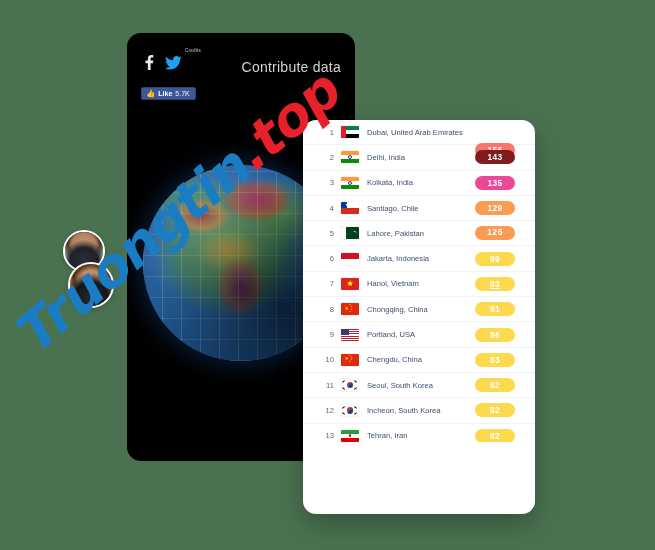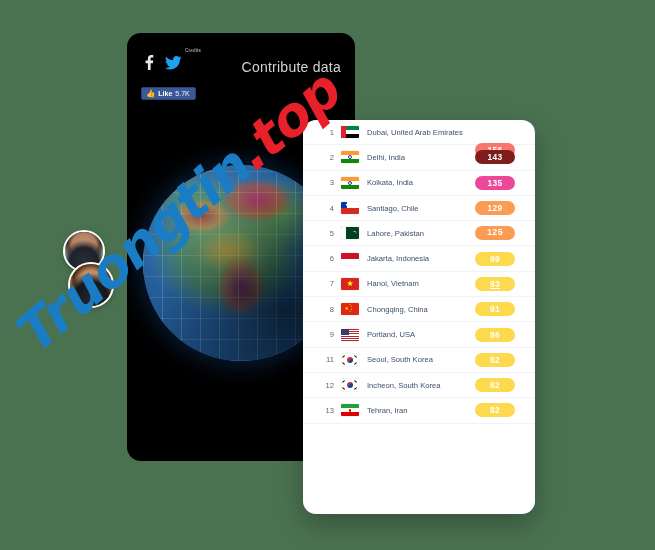--- a/index.html
+++ b/index.html
@@ -474,20 +474,32 @@
         <div class="row">
           <div class="rank">9</div>
           <div class="flag fl-us">
             <span class="stripes"></span>
             <span class="union"></span>
           </div>
           <div class="city">Portland, USA</div>
           <div class="aqi" style="background: rgb(252, 217, 77);">86</div>
         </div>
         <div class="row">
+          <div class="rank">10</div>
+          <div class="flag fl-cn">
+            <span class="big">★</span>
+            <span class="sm1">★</span>
+            <span class="sm2">★</span>
+            <span class="sm3">★</span>
+            <span class="sm4">★</span>
+          </div>
+          <div class="city">Chengdu, China</div>
+          <div class="aqi" style="background: rgb(252, 217, 77);">83</div>
+        </div>
+        <div class="row">
           <div class="rank">11</div>
           <div class="flag fl-kr">
             <span class="taeguk"></span>
             <span class="bx b1"></span>
             <span class="bx b2"></span>
             <span class="bx b3"></span>
             <span class="bx b4"></span>
           </div>
           <div class="city">Seoul, South Korea</div>
           <div class="aqi" style="background: rgb(252, 217, 77);">82</div>

